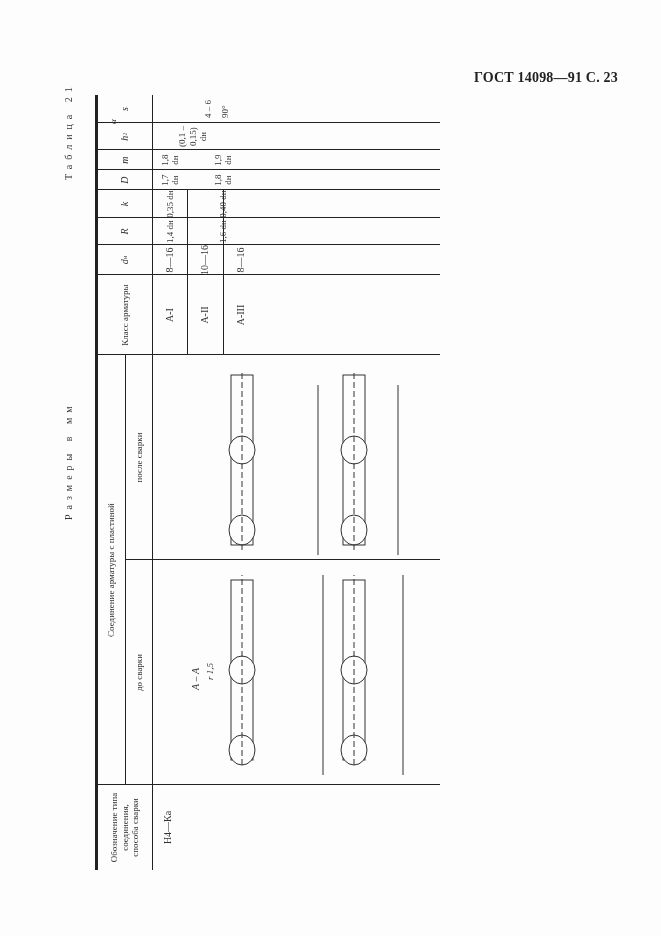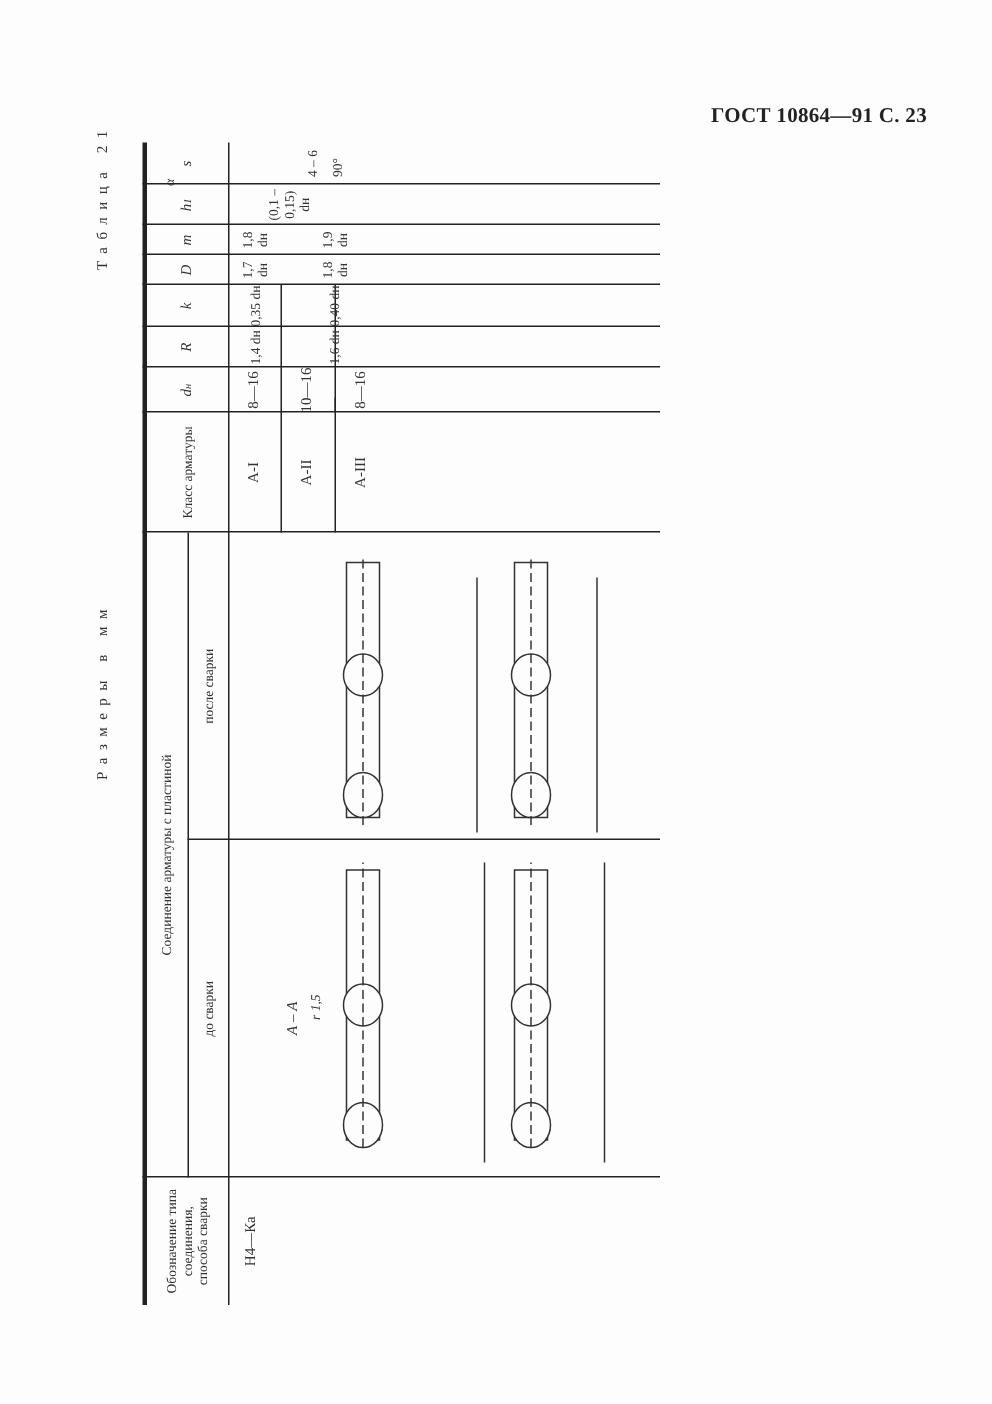--- a/index.html
+++ b/index.html
@@ -14,21 +14,21 @@
   .tbl { position:absolute; left:0; top:0; width:775px; height:345px; }
   .cell { position:absolute; box-sizing:border-box; display:flex; align-items:center; justify-content:center;
           font-size:10px; text-align:center; line-height:1.15; color:#333; }
   .line { position:absolute; background:#222; }
   .sub { font-size:7px; vertical-align:sub; }
   .dwg { position:absolute; }
 </style>
 </head>
 <body>
 
-<div class="page-header">ГОСТ 10864—91 С. 23</div>
+<div class="page-header">ГОСТ 14098—91 С. 23</div>
 
 <div class="rot-label" style="left:63px; top:180px;">Таблица 21</div>
 <div class="rot-label" style="left:63px; top:520px;">Размеры в мм</div>
 
 <div class="tbl-wrap">
   <div class="tbl">
 
     <div class="line" style="left:0; top:0; width:775px; height:3px;"></div>
 
     <div class="line" style="left:85px; top:0; width:1px; height:345px;"></div>

